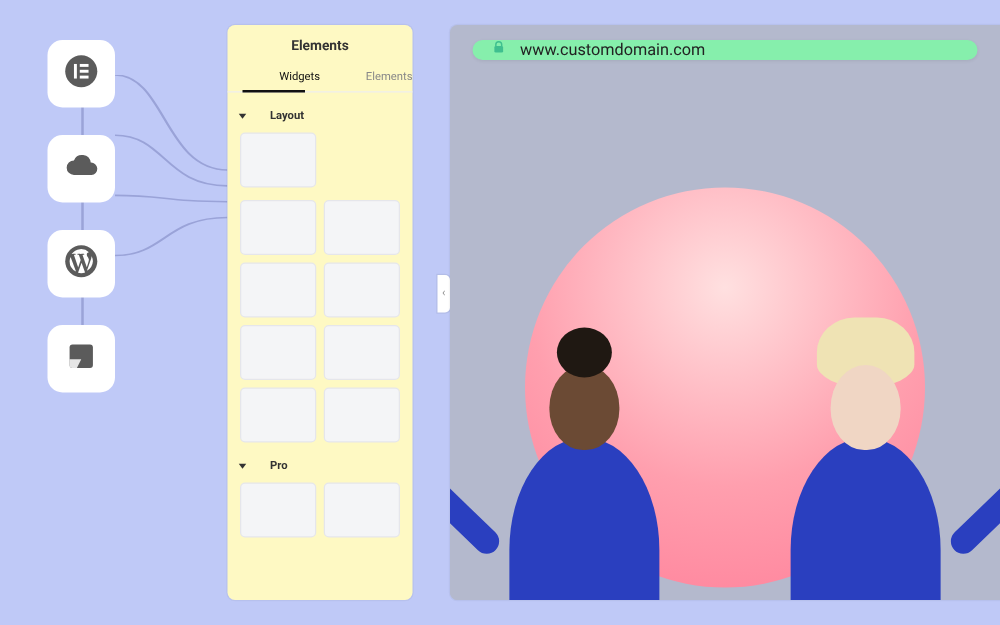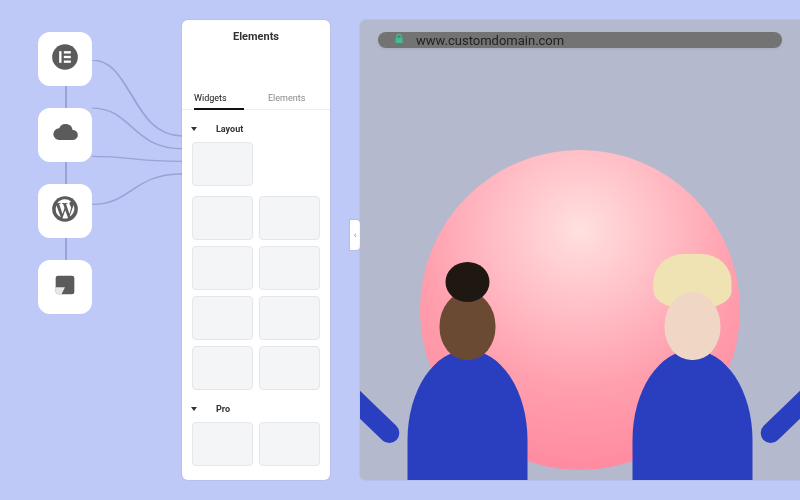--- a/index.html
+++ b/index.html
@@ -59,47 +59,46 @@
     fill: none;
   }
 
   
   .panel {
     position: absolute;
     left: 182px;
     top: 20px;
     width: 148px;
     bottom: 20px;
-    background: #ffffff;
+    background: #fef9c3;
     border-radius: 6px;
     display: flex;
     flex-direction: column;
     font-size: 10px;
     color: #333;
     box-shadow: 0 0 0 1px rgba(0,0,0,0.04);
   }
   .panel-title {
     text-align: center;
     padding: 10px 0 8px;
     font-weight: 700;
     font-size: 11px;
   }
   .tabs {
     display: flex;
     border-bottom: 1px solid #eee;
   }
   .tab {
     flex: 1;
-    text-align: left;
-    padding: 6px 12px;
+    text-align: right;
+    padding: 6px 0;
     font-size: 9px;
     color: #888;
     cursor: pointer;
     position: relative;
-    margin-top: 36px;
   }
   .tab.active {
     color: #111;
   }
   .tab.active::after {
     content: "";
     position: absolute;
     left: 12px; right: 12px; bottom: -1px;
     height: 2px;
     background: #111;
@@ -169,21 +168,21 @@
     border-top-left-radius: 6px;
     border-bottom-left-radius: 6px;
     overflow: hidden;
     box-shadow: 0 0 0 1px rgba(0,0,0,0.04);
   }
   .addr-wrap{
     padding: 12px 18px 10px;
     background:transparent;
   }
   .addr {
-    background: #737373;
+    background: #86efac;
     border-radius: 20px;
     height: 16px;
     display: flex;
     align-items: center;
     gap: 10px;
     padding: 0 14px;
     font-size: 13px;
     color: #222;
     box-shadow: 0 1px 3px rgba(0,0,0,0.08);
   }

